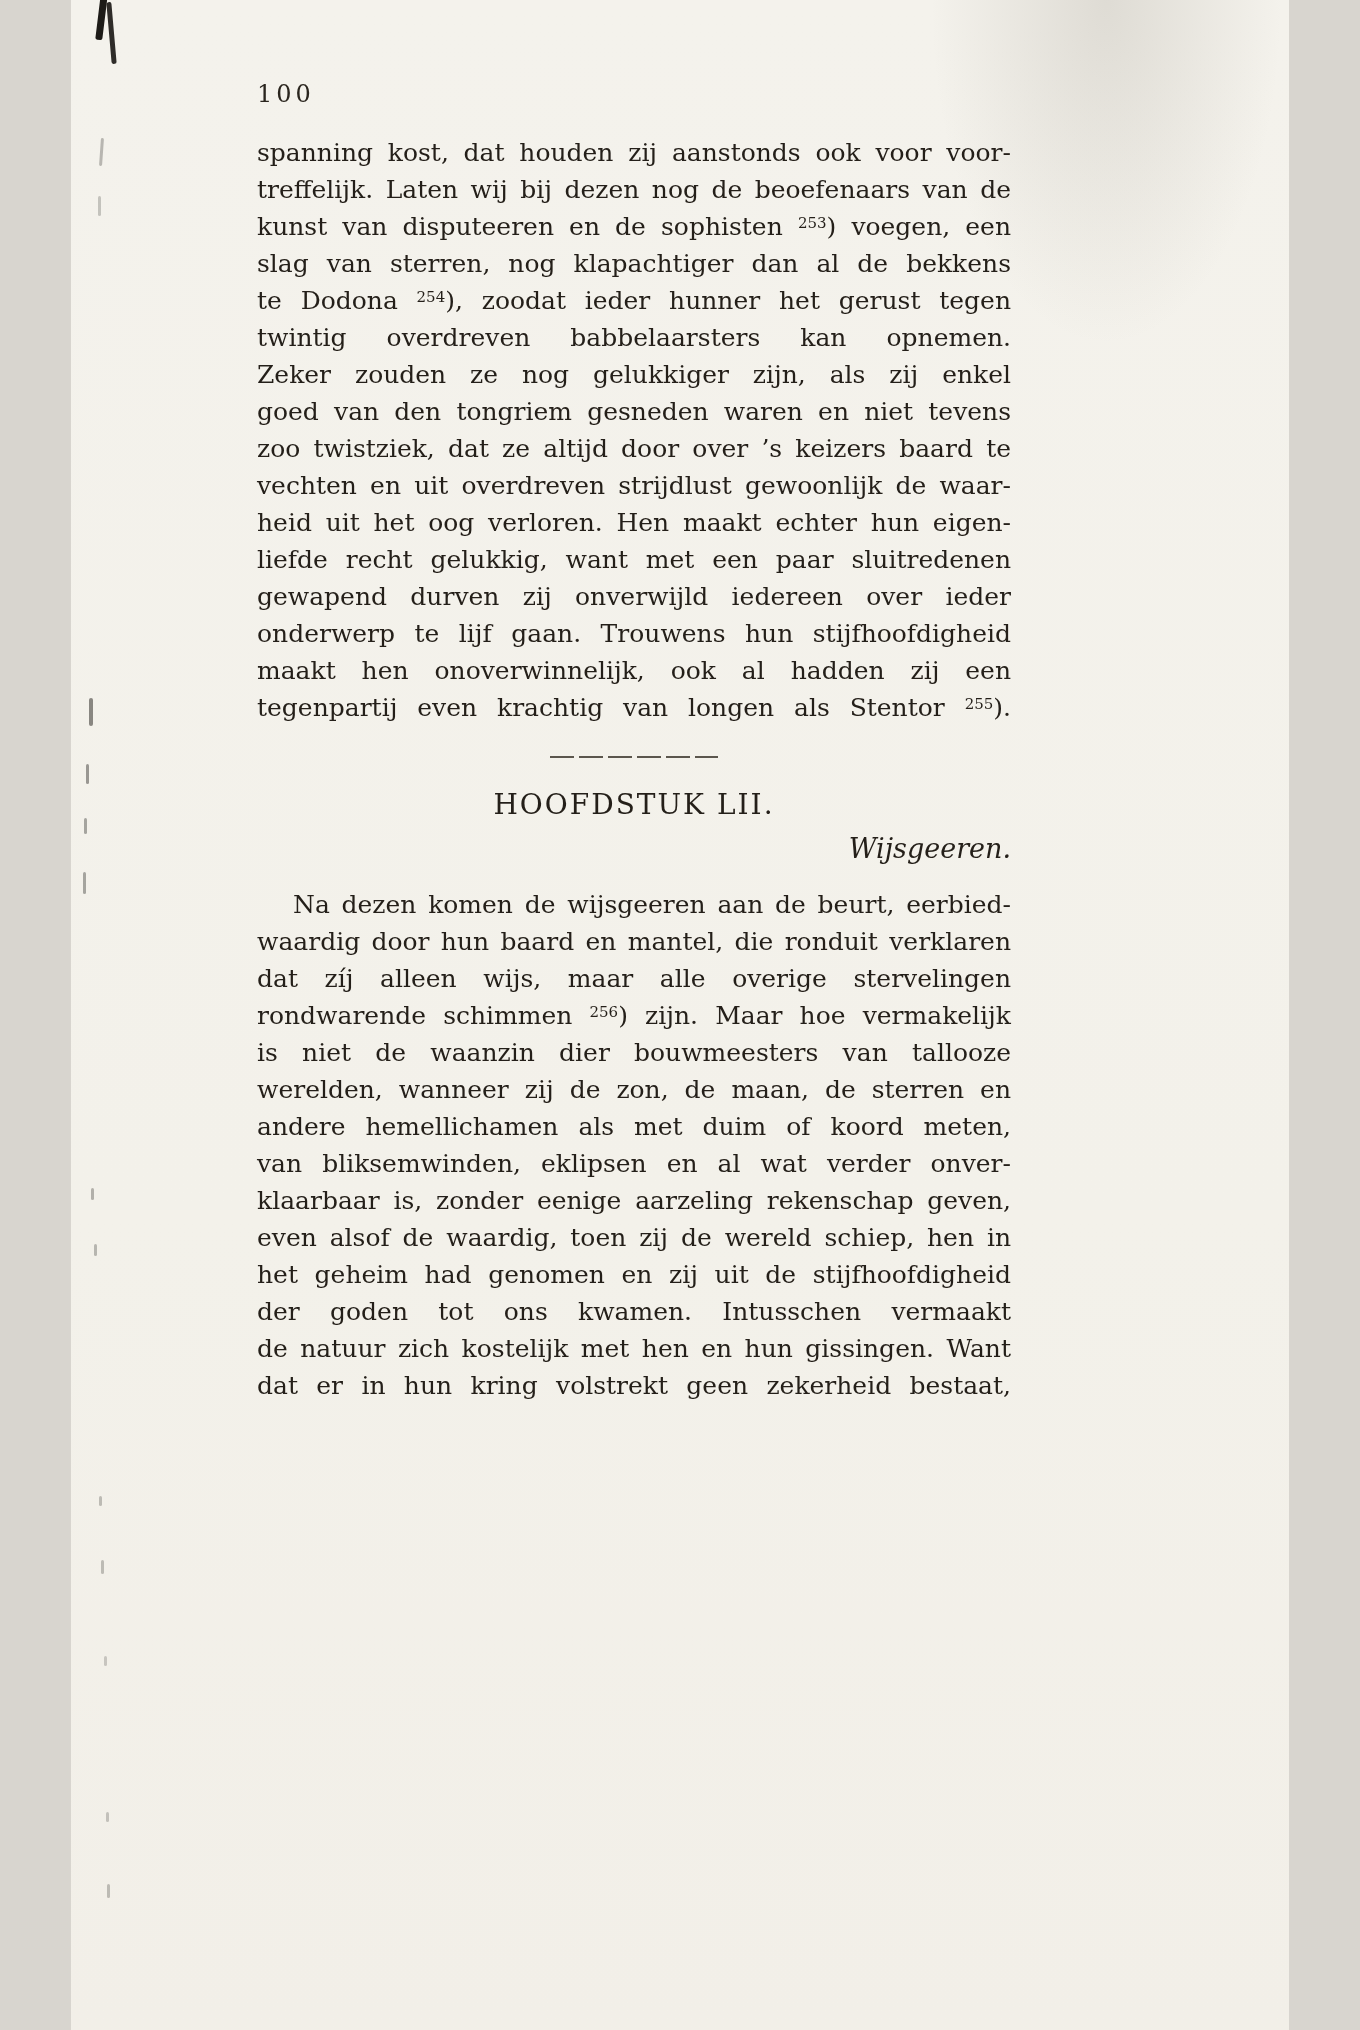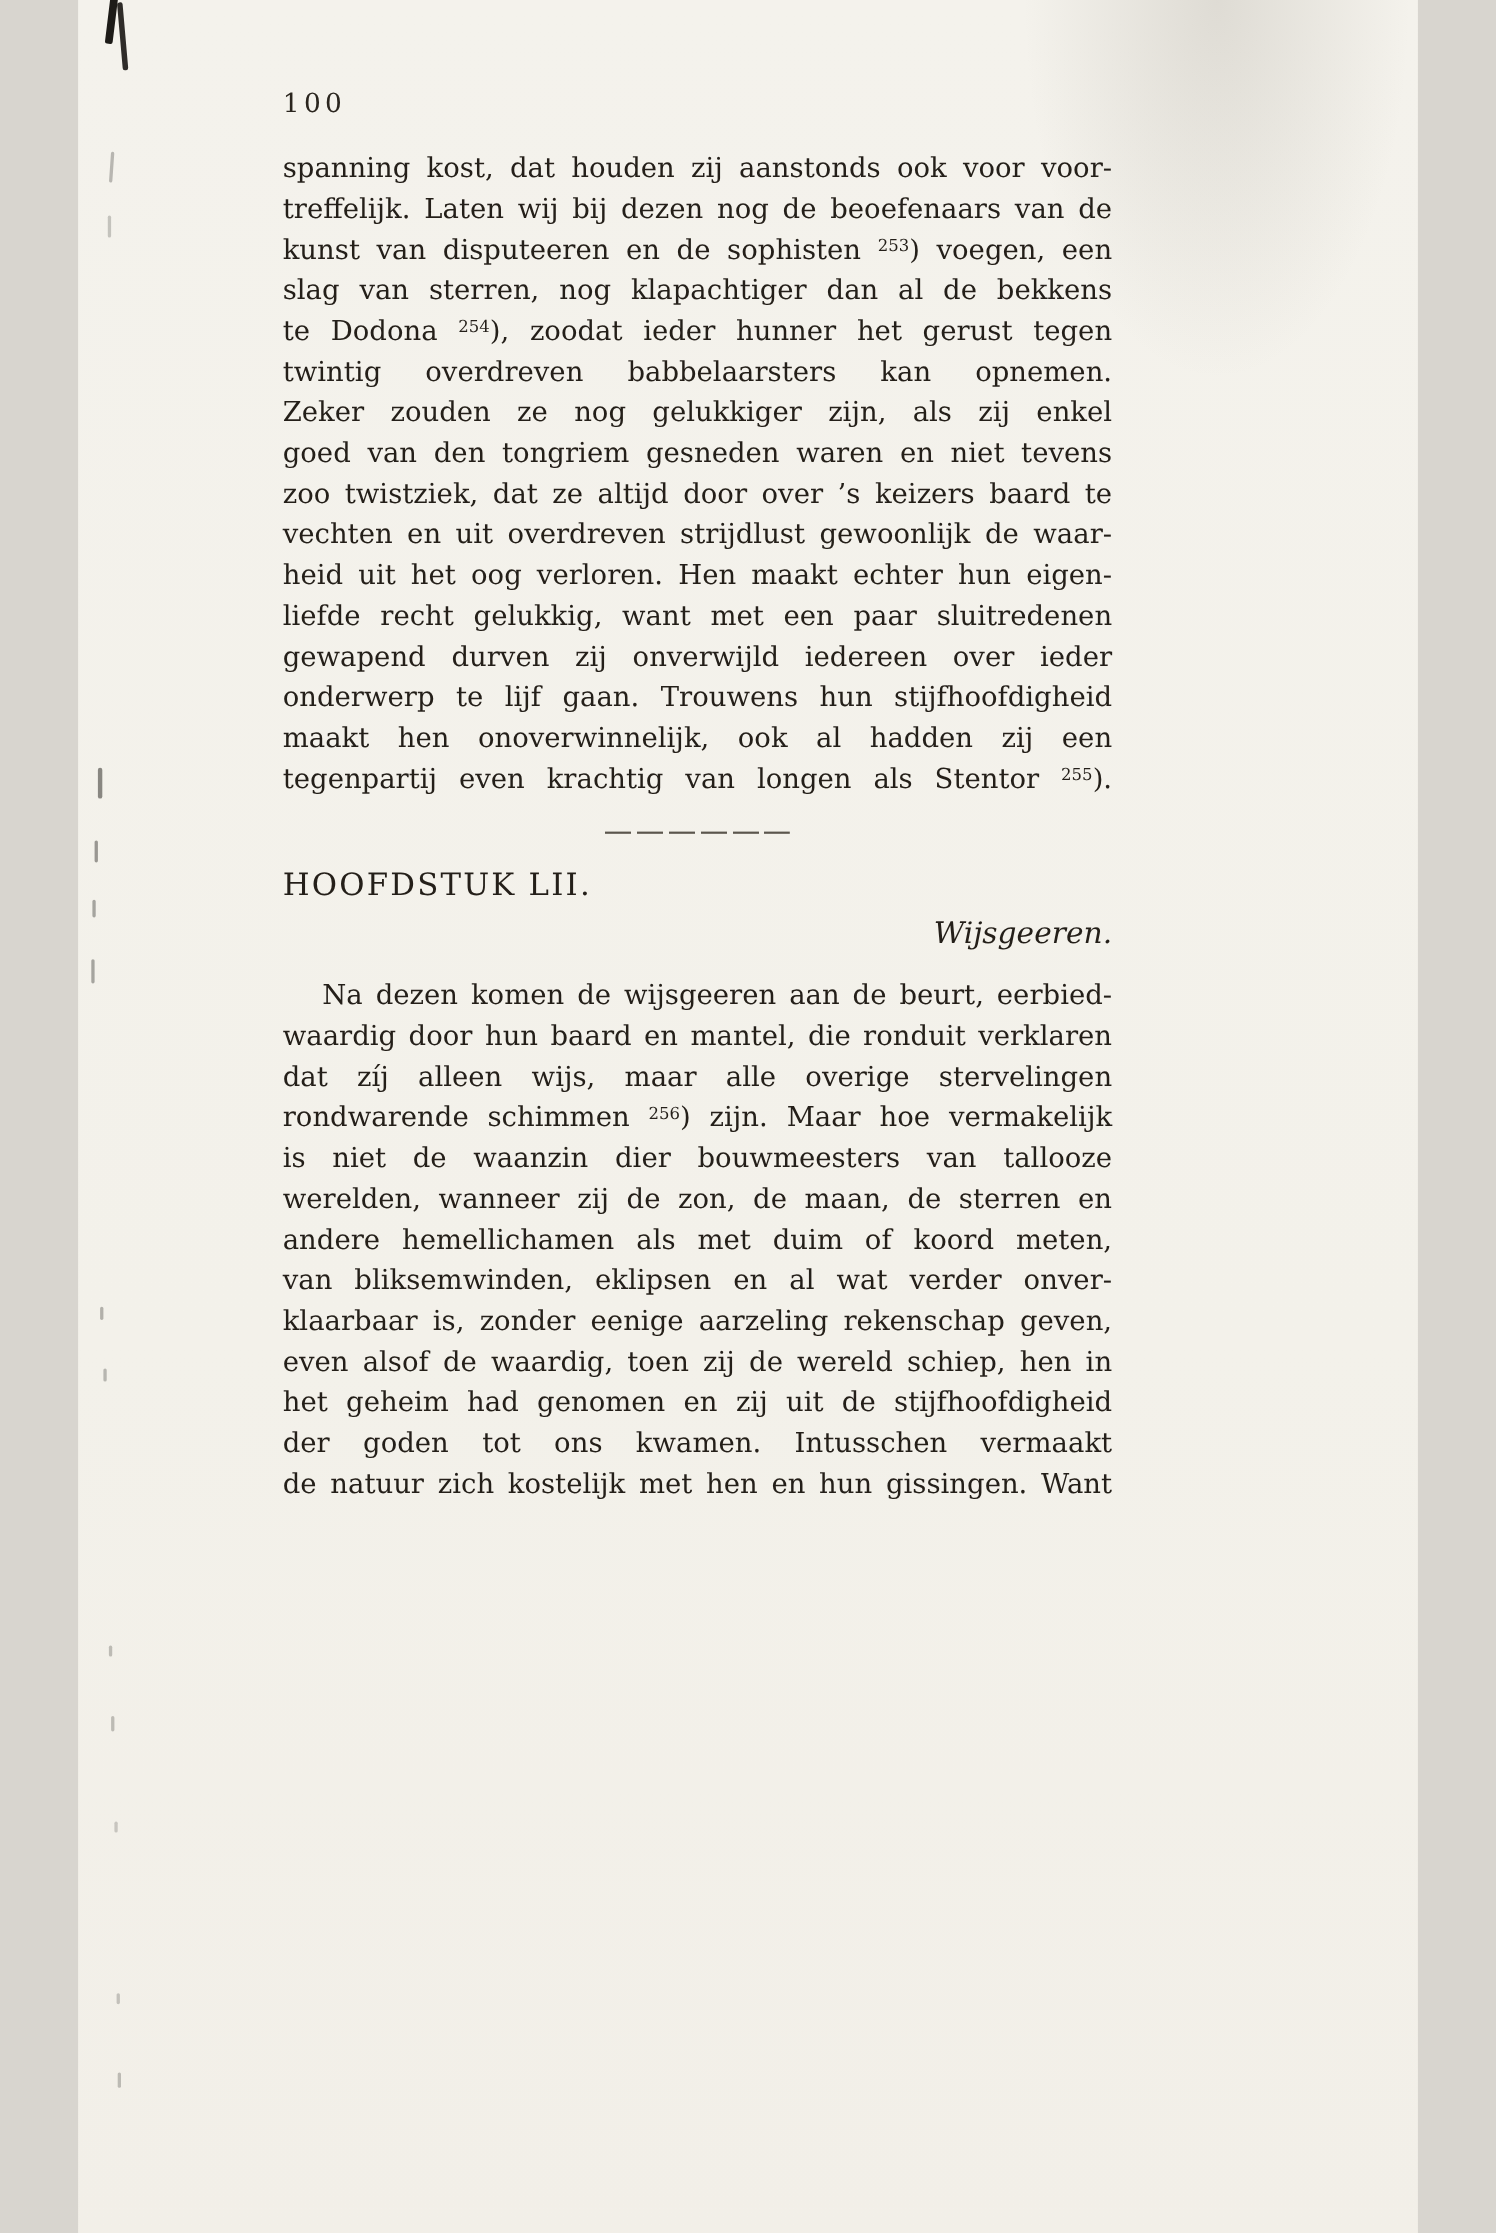--- a/index.html
+++ b/index.html
@@ -46,21 +46,21 @@
   }
   .indent-first .line:first-child { text-indent:36px; }
   .rule {
     width:168px;
     height:2px;
     margin:30px auto 0 auto;
     background:repeating-linear-gradient(90deg, #5b564d 0 24px, rgba(0,0,0,0) 24px 29px);
   }
   .chapter {
     margin:30px 0 0 0;
-    text-align:left;
+    text-align:center;
     font-size:28px;
     font-weight:400;
     letter-spacing:2px;
     color:#241f19;
   }
   .section-title {
     margin-top:12px;
     text-align:right;
     font-style:italic;
     font-size:27px;
@@ -142,16 +142,17 @@
         <div class="line">rondwarende schimmen <sup>256</sup>) zijn. Maar hoe vermakelijk</div>
         <div class="line">is niet de waanzin dier bouwmeesters van tallooze</div>
         <div class="line">werelden, wanneer zij de zon, de maan, de sterren en</div>
         <div class="line">andere hemellichamen als met duim of koord meten,</div>
         <div class="line">van bliksemwinden, eklipsen en al wat verder onver-</div>
         <div class="line">klaarbaar is, zonder eenige aarzeling rekenschap geven,</div>
         <div class="line">even alsof de waardig, toen zij de wereld schiep, hen in</div>
         <div class="line">het geheim had genomen en zij uit de stijfhoofdigheid</div>
         <div class="line">der goden tot ons kwamen. Intusschen vermaakt</div>
         <div class="line">de natuur zich kostelijk met hen en hun gissingen. Want</div>
+        <div class="line">dat er in hun kring volstrekt geen zekerheid bestaat,</div>
       </div>
 
   </div>
 </div>
 
 </body></html>

